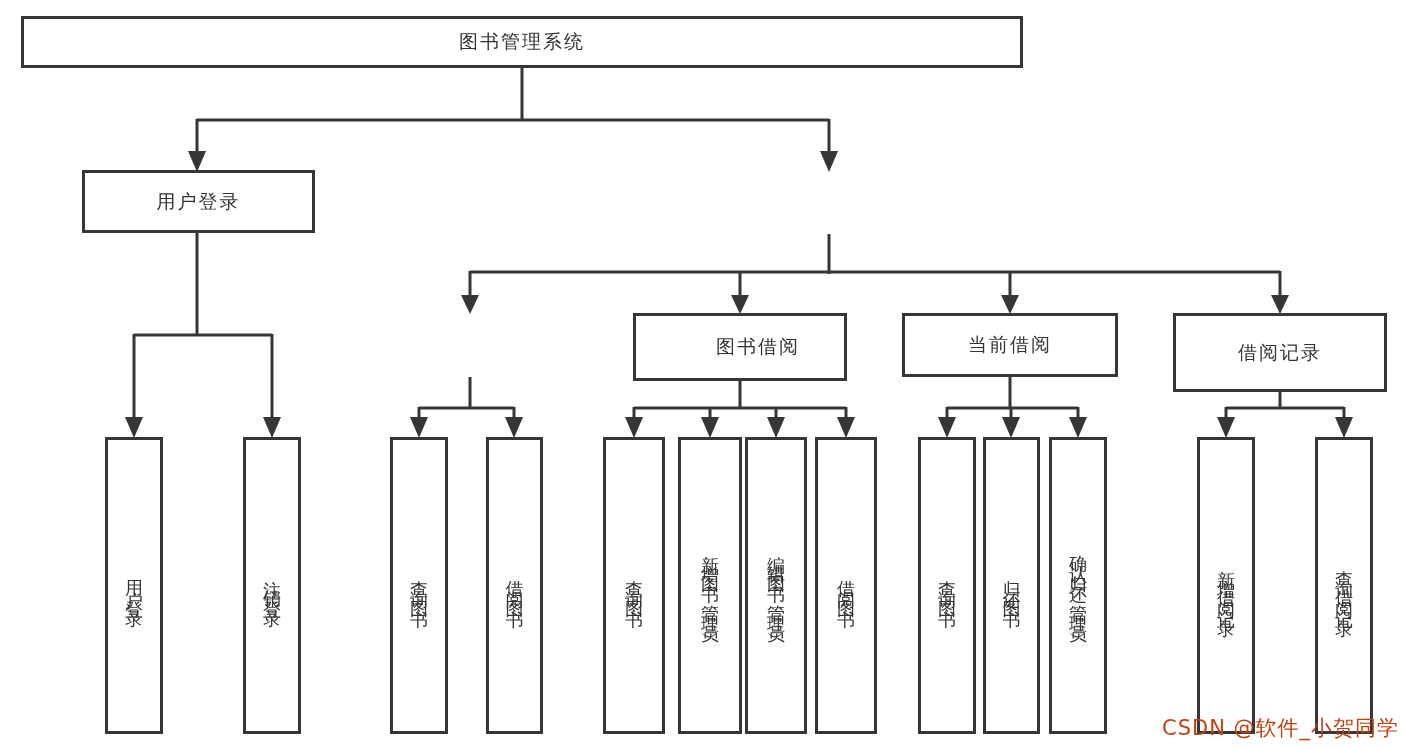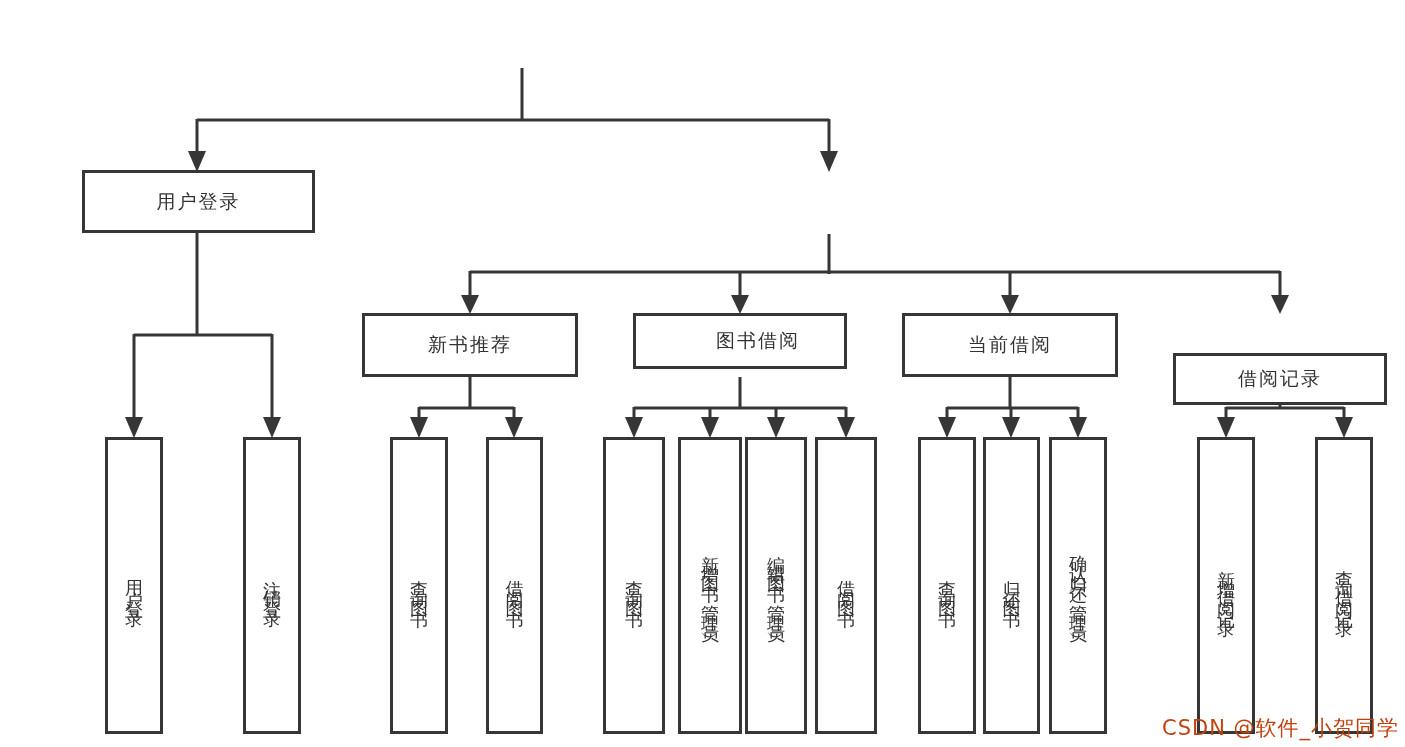--- a/index.html
+++ b/index.html
@@ -96,35 +96,35 @@
       <polygon points="767,417 785,417 776,438"></polygon>
       <polygon points="837,417 855,417 846,438"></polygon>
       <polygon points="938,417 956,417 947,438"></polygon>
       <polygon points="1002,417 1020,417 1011,438"></polygon>
       <polygon points="1069,417 1087,417 1078,438"></polygon>
       <polygon points="1217,417 1235,417 1226,438"></polygon>
       <polygon points="1335,417 1353,417 1344,438"></polygon>
     </g>
   </svg>
 
+  <div class="box h" style="left:21px;top:16px;width:1002px;height:52px;">
+    <span>图书管理系统</span>
+  </div>
 
   <div class="box h" style="left:82px;top:170px;width:233px;height:63px;">
     <span>用户登录</span>
   </div>
 
-  <div class="box h" style="left:362px;top:313px;width:216px;height:64px;">
-    <span>新书推荐</span>
-  </div>
-  <div class="box h" style="left:633px;top:313px;width:214px;height:56px;padding-left:36px;">
+  <div class="box h" style="left:633px;top:313px;width:214px;height:68px;padding-left:36px;">
     <span>图书借阅</span>
   </div>
   <div class="box h" style="left:902px;top:313px;width:216px;height:64px;">
     <span>当前借阅</span>
   </div>
-  <div class="box h" style="left:1173px;top:313px;width:214px;height:52px;margin-top:40px;">
+  <div class="box h" style="left:1173px;top:313px;width:214px;height:79px;">
     <span>借阅记录</span>
   </div>
 
   <div class="box v" style="left:105px;top:437px;width:58px;height:297px;">
     <span>用户登录</span>
   </div>
   <div class="box v" style="left:243px;top:437px;width:58px;height:297px;">
     <span>注销登录</span>
   </div>
 

